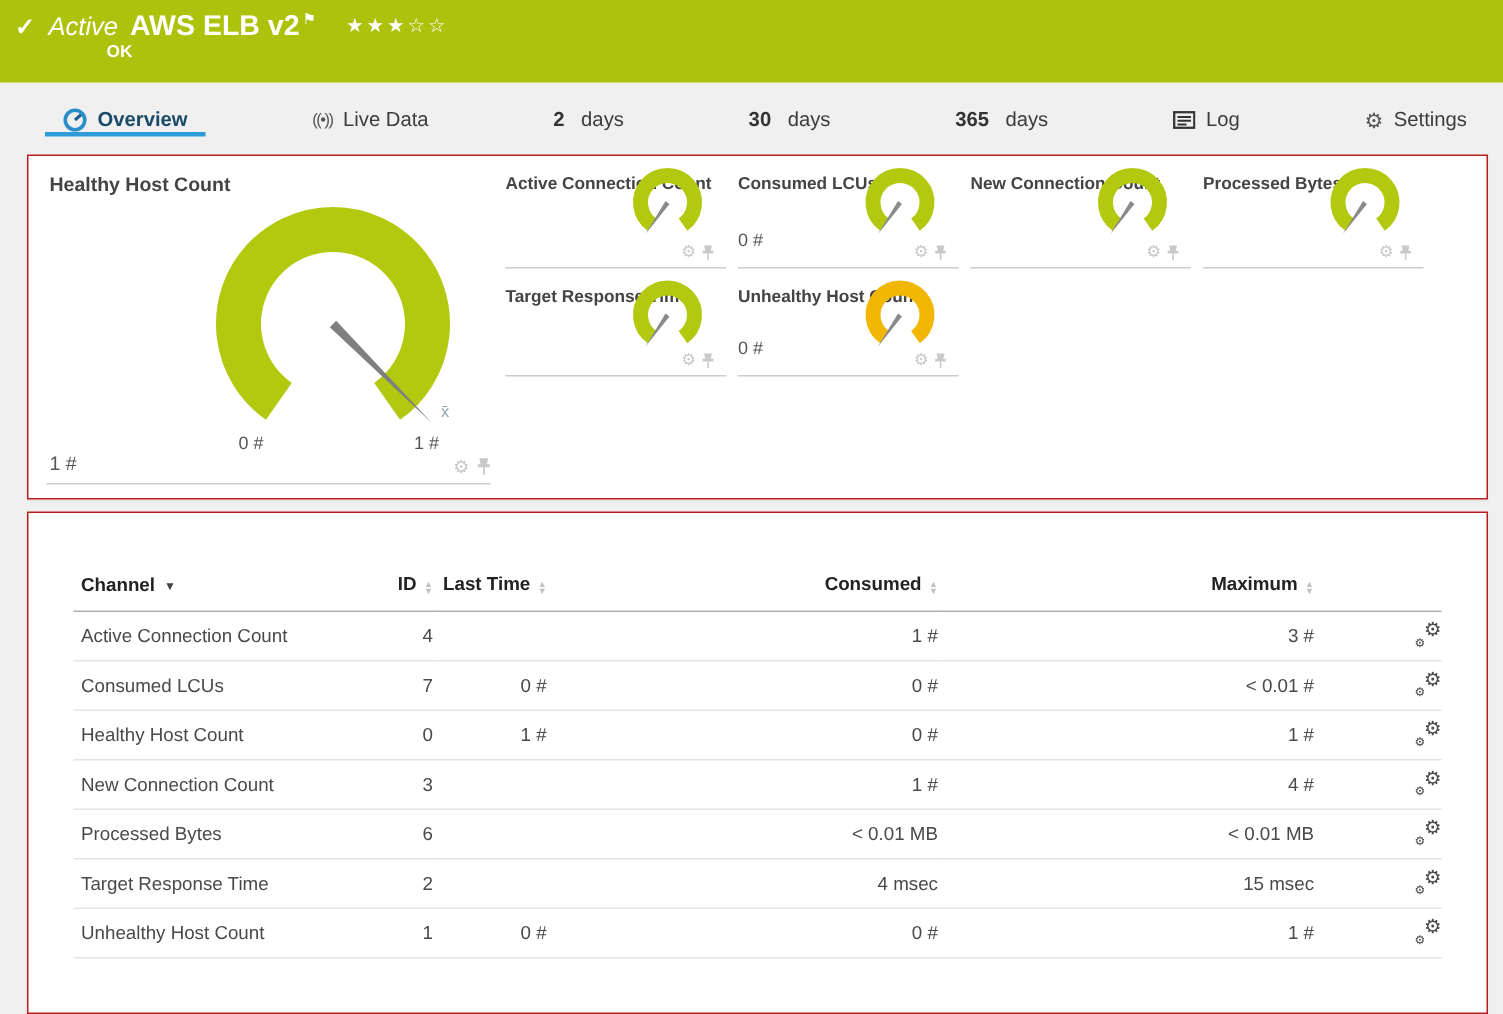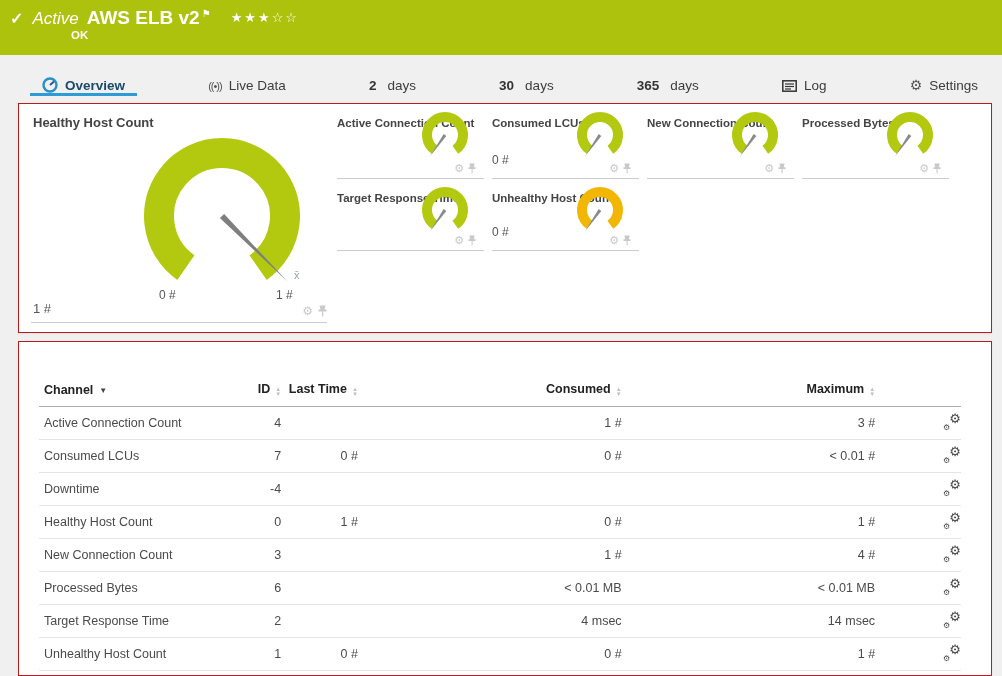--- a/index.html
+++ b/index.html
@@ -19,21 +19,21 @@
   .hdr-line { position:absolute; left:10px; top:7px; display:flex; align-items:baseline; }
   .check { font-size:16px; font-weight:bold; margin-right:9px; }
   .stype { font-style:italic; font-size:17px; margin-right:8px; }
   .stitle { font-size:19px; font-weight:bold; }
   .flag { font-size:10px; vertical-align:super; position:relative; top:-7px; margin-left:2px; }
   .stars { margin-left:20px; font-size:13px; letter-spacing:2px; position:relative; top:-2px; }
   .hdr-status { position:absolute; left:52px; top:29px; font-size:11.5px; font-weight:bold;margin-left:19px; }
   
   .tabs {
     position:absolute; top:66px; left:30px; right:12px; height:30px;
-    display:flex; justify-content:space-between; align-items:flex-end;
+    display:flex; justify-content:space-between; align-items:center;
   }
   .tab {
     display:flex; align-items:center; gap:7px; padding:0 12px;
     font-size:13.5px; color:#3c3c3c; cursor:pointer;
     border-bottom:3px solid transparent;
   }
   .tab.active { color:#1b4a68; font-weight:bold; border-bottom:3px solid #2d9cd6; }
   .tab .num { font-weight:bold; color:#333; margin-right:4px; }
   .tab-ic { display:inline-flex; align-items:center; color:#555; }
   .live-glyph { font-size:11px; color:#555; letter-spacing:-1px; }
@@ -61,21 +61,21 @@
     display:grid; grid-template-columns:repeat(4,147px); grid-template-rows:75px 72px;
     column-gap:8px;
   }
   .mini { position:relative; border-bottom:1px solid #ccc; }
   .m-title { position:absolute; left:0; top:13px; font-size:11.5px; font-weight:bold; color:#444; white-space:nowrap; }
   .m-svg { position:absolute; right:12px; top:7px; }
   .m-value { position:absolute; left:0; bottom:11px; font-size:12px; color:#555; }
   .m-icons { position:absolute; right:8px; bottom:4px; display:flex; gap:4px; align-items:center; color:#c9c9c9; }
   .m-icons .gear { font-size:11px; line-height:1; }
   
-  .table-wrap { padding:40px 30px 0 20px; }
+  .table-wrap { padding:40px 30px 0 30px; }
   table { width:100%; border-collapse:collapse; table-layout:fixed; font-size:12.5px; }
   col.c-channel { width:185px; } col.c-id { width:52px; } col.c-last { width:75px; }
   col.c-min { width:258px; } col.c-max { width:248px; } col.c-edit { width:84px; }
   thead th { font-weight:bold; color:#222; text-align:right; padding:0 0 9px 0; border-bottom:1px solid #adadad; white-space:nowrap; }
   thead th.al { text-align:left; padding-left:5px; }
   tbody td { height:33px; border-bottom:1px solid #e4e4e4; color:#4a4a4a; text-align:right; white-space:nowrap; }
   tbody td.al { text-align:left; padding-left:5px; }
   .sort-stack { display:inline-flex; flex-direction:column; font-size:6px; line-height:5px; color:#c0c0c0; margin-left:5px; vertical-align:2px; }
   .sorted-arrow { font-size:8px; color:#444; margin-left:6px; vertical-align:1px; }
   .edit-ic { position:relative; display:inline-block; width:18px; height:16px; color:#4a4a4a; cursor:pointer; }
@@ -305,28 +305,20 @@
         </tr>
         <tr>
           <td class="al">Consumed LCUs</td>
           <td>7</td>
           <td>0 #</td>
           <td>0 #</td>
           <td>&lt; 0.01 #</td>
           <td><span class="edit-ic"><span class="g1">⚙</span><span class="g2">⚙</span></span></td>
         </tr>
         <tr>
-          <td class="al">Downtime</td>
-          <td>-4</td>
-          <td></td>
-          <td></td>
-          <td></td>
-          <td><span class="edit-ic"><span class="g1">⚙</span><span class="g2">⚙</span></span></td>
-        </tr>
-        <tr>
           <td class="al">Healthy Host Count</td>
           <td>0</td>
           <td>1 #</td>
           <td>0 #</td>
           <td>1 #</td>
           <td><span class="edit-ic"><span class="g1">⚙</span><span class="g2">⚙</span></span></td>
         </tr>
         <tr>
           <td class="al">New Connection Count</td>
           <td>3</td>
@@ -341,21 +333,21 @@
           <td></td>
           <td>&lt; 0.01 MB</td>
           <td>&lt; 0.01 MB</td>
           <td><span class="edit-ic"><span class="g1">⚙</span><span class="g2">⚙</span></span></td>
         </tr>
         <tr>
           <td class="al">Target Response Time</td>
           <td>2</td>
           <td></td>
           <td>4 msec</td>
-          <td>14 msec</td>
+          <td>15 msec</td>
           <td><span class="edit-ic"><span class="g1">⚙</span><span class="g2">⚙</span></span></td>
         </tr>
         <tr>
           <td class="al">Unhealthy Host Count</td>
           <td>1</td>
           <td>0 #</td>
           <td>0 #</td>
           <td>1 #</td>
           <td><span class="edit-ic"><span class="g1">⚙</span><span class="g2">⚙</span></span></td>
         </tr>

